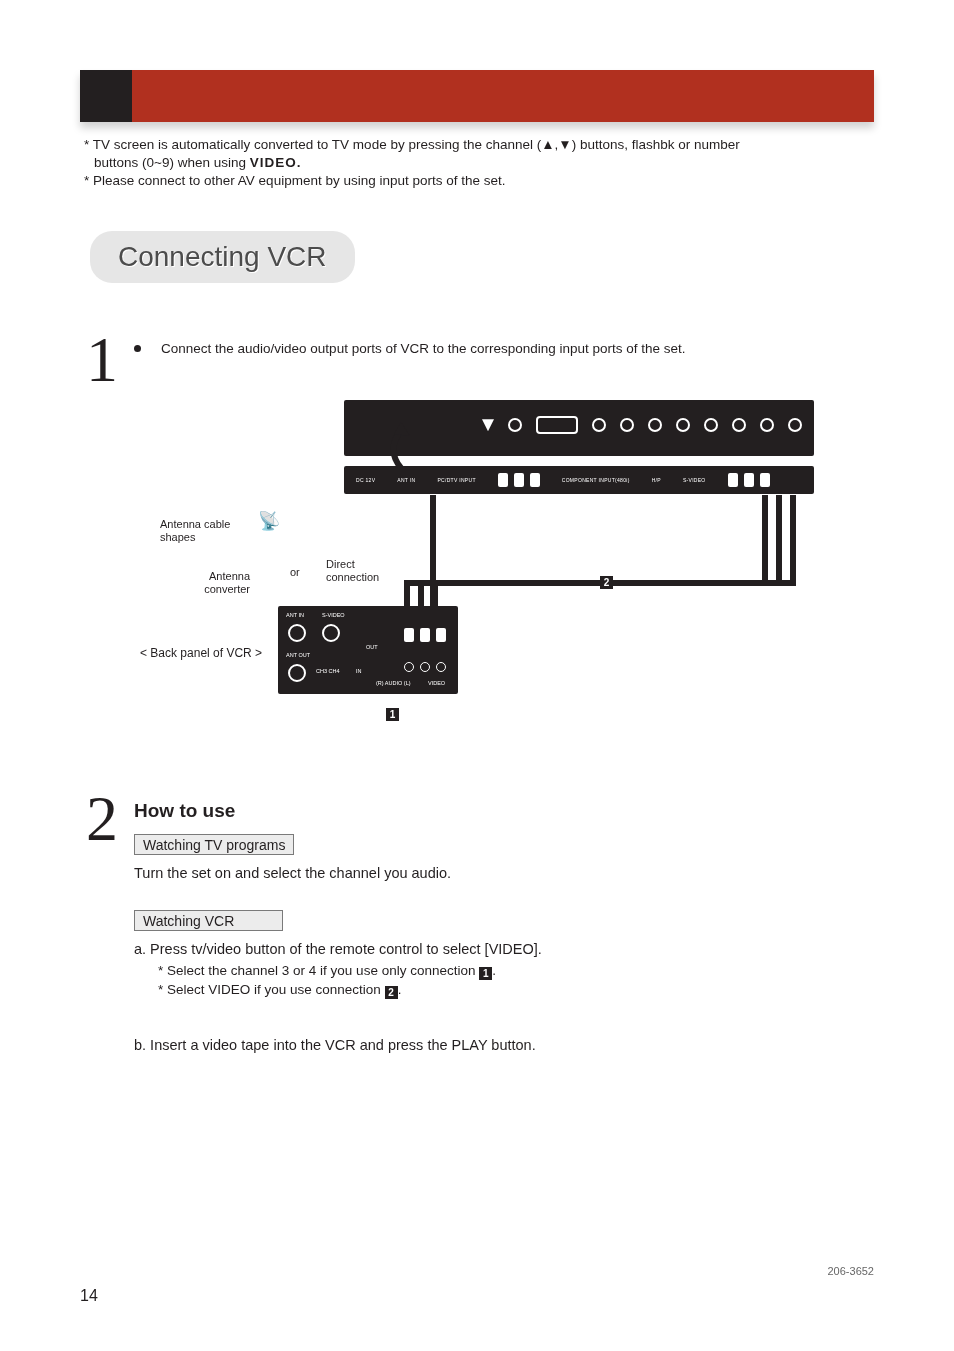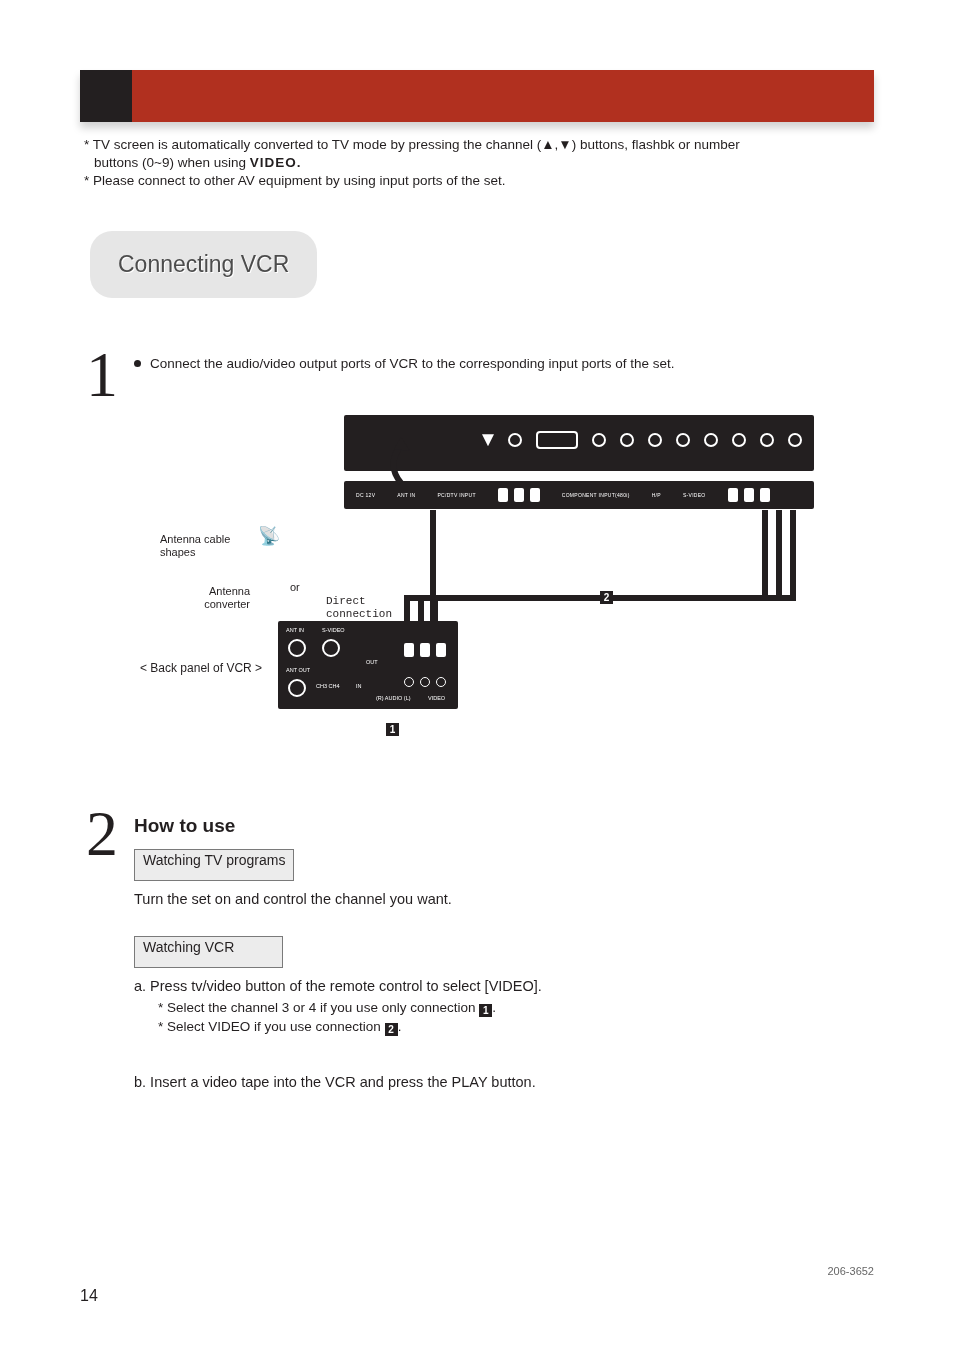--- a/index.html
+++ b/index.html
@@ -37,22 +37,22 @@
   .notes {
     font-size: 13.5px;
     line-height: 1.35;
     margin: 0 0 40px 4px;
   }
   .notes p { margin: 0; }
   .section-pill {
     display: inline-block;
     background: #e6e6e6;
     border-radius: 22px;
-    padding: 20px 28px;
-    font-size: 23px;
+    padding: 10px 28px;
+    font-size: 28px;
     color: #4c4c4c;
     text-shadow: 1px 1px 0 #fff;
     margin: 0 0 48px 10px;
   }
   .step {
     display: flex;
     align-items: flex-start;
     margin-left: 6px;
     margin-bottom: 12px;
   }
@@ -70,21 +70,21 @@
   }
   .step-heading {
     font-size: 19px;
     font-weight: bold;
     margin-bottom: 12px;
   }
   .bullet-line {
     font-size: 13.5px;
     display: flex;
     align-items: center;
-    gap: 9px;
+    gap: 20px;
     margin-bottom: 30px;
   }
   .bullet-dot {
     width: 7px;
     height: 7px;
     background: #231f20;
     border-radius: 50%;
     display: inline-block;
     flex: 0 0 auto;
   }
@@ -205,24 +205,23 @@
     left: 38px;
     top: 170px;
     font-size: 11px;
     text-align: right;
     width: 72px;
     line-height: 1.2;
   }
   .direct-label {
     position: absolute;
     left: 186px;
-    top: 180px;
+    top: 158px;
     font-size: 11px;
     line-height: 1.2;
-    font-family: Liberation Mono, monospace;
   }
   .num-box {
     display: inline-flex;
     align-items: center;
     justify-content: center;
     width: 13px;
     height: 13px;
     background: #231f20;
     color: #fff;
     font-size: 10px;
@@ -233,21 +232,21 @@
   .num-box-2 { position:absolute; left: 460px; top: 176px; }
   .cable {
     position: absolute;
     background: #231f20;
   }
   .sub-box {
     display: inline-block;
     border: 1px solid #7a7a7a;
     background: #ececec;
     font-size: 14px;
-    padding: 2px 8px 12px 8px;
+    padding: 2px 8px 1px 8px;
     margin-bottom: 8px;
   }
   .section-text {
     font-size: 14.5px;
     margin: 0 0 26px 0;
     line-height: 1.4;
   }
   .indent-line {
     font-size: 13.5px;
     margin: 2px 0 2px 24px;
@@ -397,21 +396,21 @@
   <span class="num-box num-box-2">2</span>
 </div>
 
 
 <div class="step">
   <div class="step-num">2</div>
   <div class="step-body">
     <div class="step-heading">How to use</div>
 
     <div class="sub-box">Watching TV programs</div>
-    <p class="section-text">Turn the set on and control the channel you want.</p>
+    <p class="section-text">Turn the set on and select the channel you audio.</p>
 
     <div class="sub-box" style="padding-right:48px;">Watching VCR</div>
     <p class="section-text" style="margin-bottom:4px;">a. Press tv/video button of the remote control to select [VIDEO].</p>
     <p class="indent-line">
       <span>* Select the channel 3 or 4 if you use only connection </span><span class="num-box">1</span><span>.</span>
     </p>
     <p class="indent-line" style="margin-bottom:36px;">
       <span>* Select VIDEO if you use connection </span><span class="num-box">2</span><span>.</span>
     </p>
     <p class="section-text">b. Insert a video tape into the VCR and press the PLAY button.</p>

